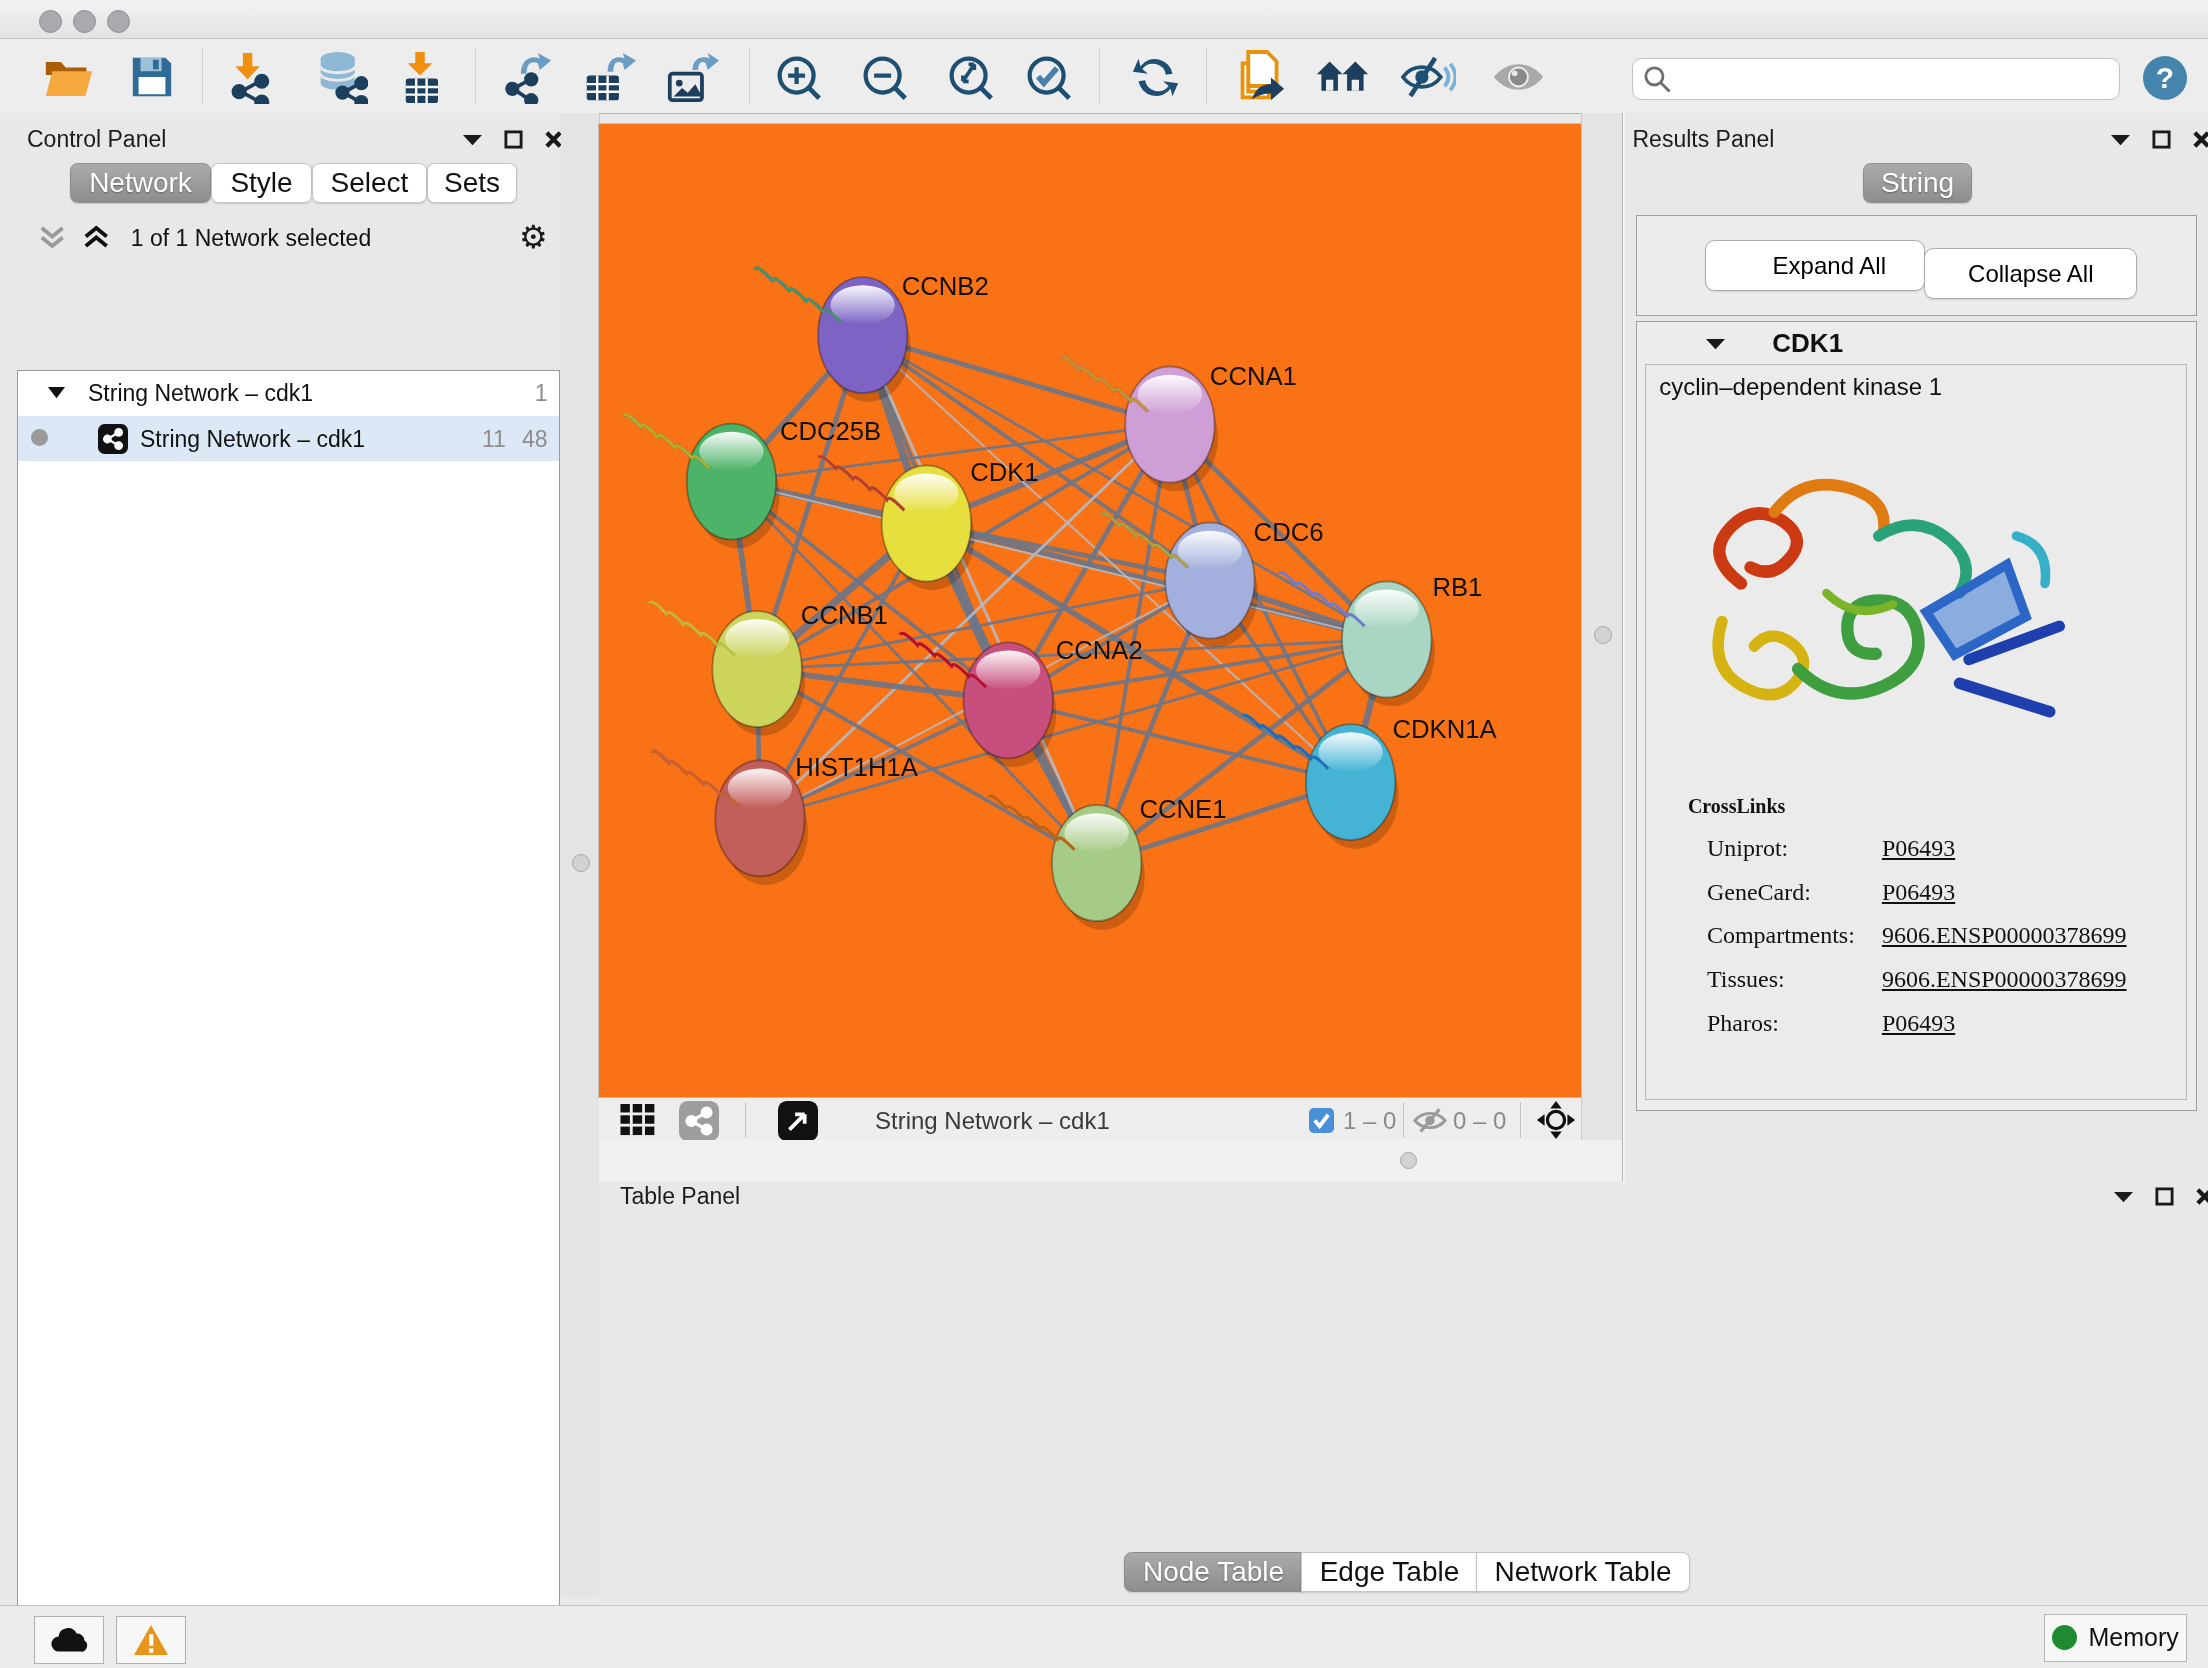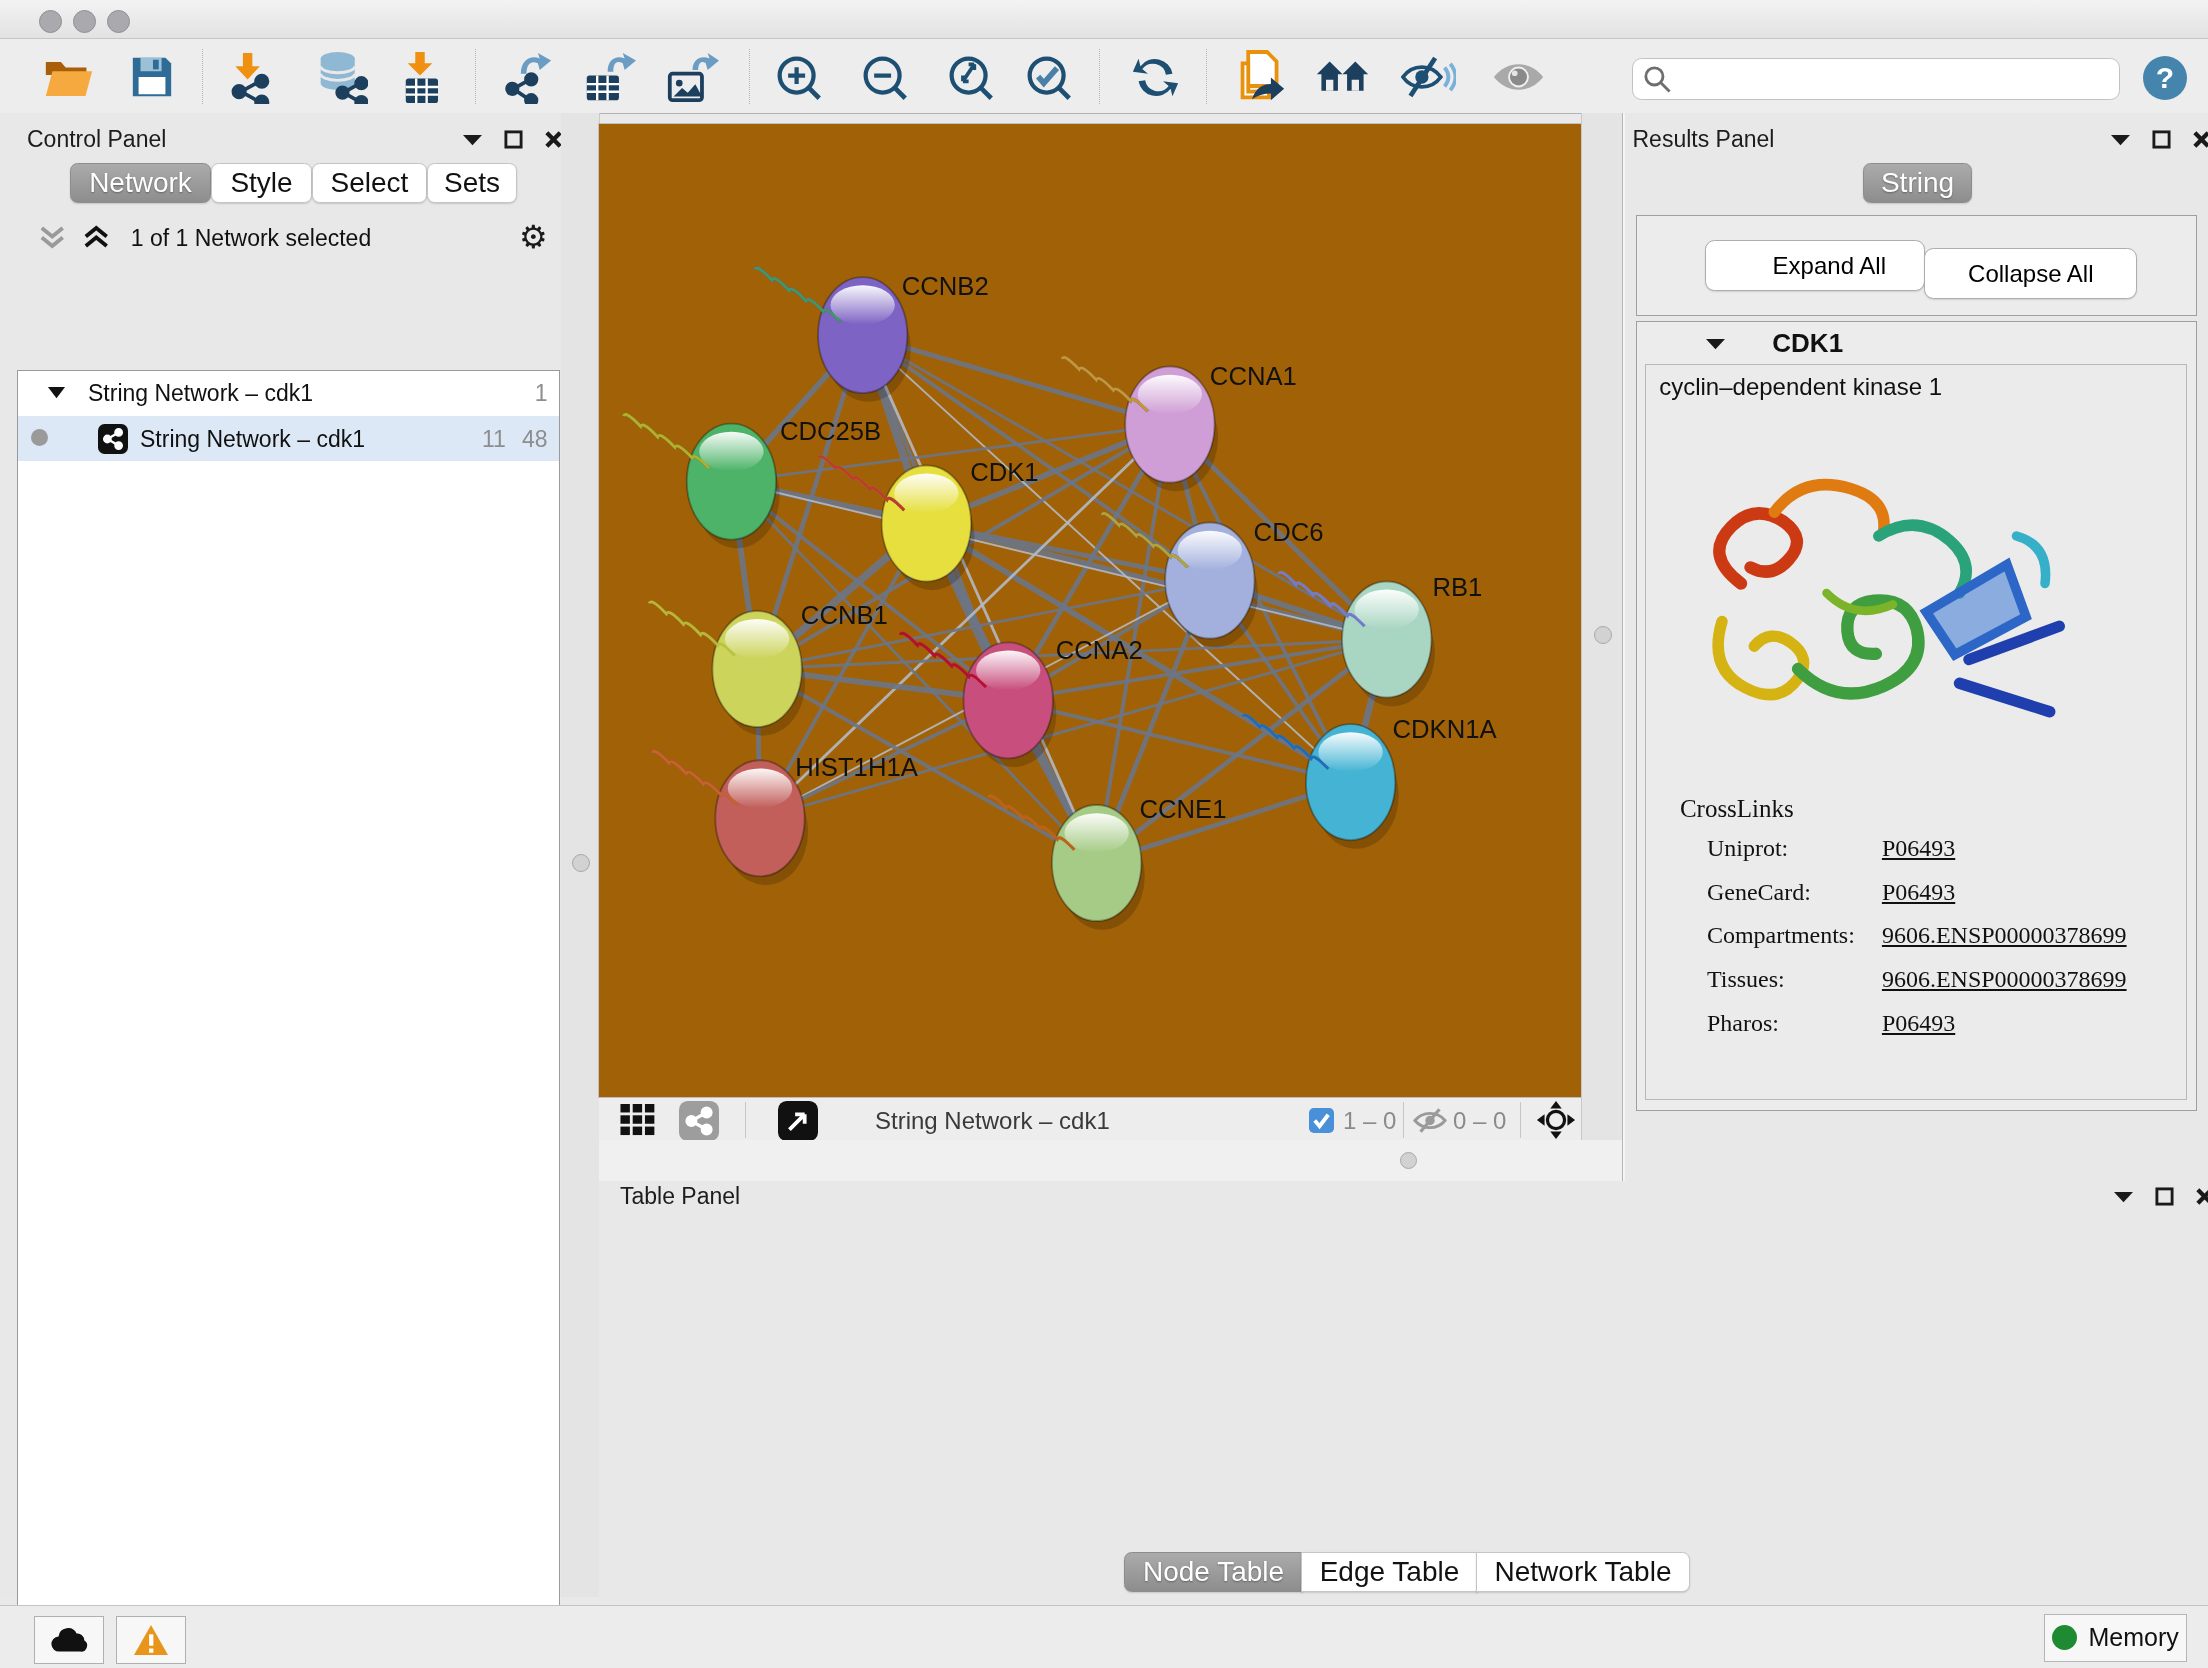--- a/index.html
+++ b/index.html
@@ -33,21 +33,21 @@
     font-size:28px;color:#111;box-shadow:0 1px 1.9px rgba(0,0,0,.15);}
   .tabbtn.active{background:linear-gradient(#ababab,#8d8d8d);color:#fff;border-color:#8d8d8d;
     text-shadow:0 1px 1.9px rgba(0,0,0,.35);}
   
   #tree-box{left:17px;top:257px;width:541px;height:1314px;background:#fff;
     border:1.9px solid #9a9a9a;}
   .trow{position:relative;width:100%;height:45px;font-size:23px;color:#111;}
   .trow .cnt{position:absolute;color:#8d8d8d;}
   #trow-child{background:#dce8f6;}
   
-  #canvas{left:599px;top:124px;width:982px;height:973px;background:#a16207;
+  #canvas{left:599px;top:124px;width:982px;height:973px;background:#f97316;
     outline:1px solid #c2c2c2;}
   #modebar{left:599px;top:1097px;width:982px;height:44px;background:#ededed;
     border-top:1px solid #bdbdbd;border-bottom:1px solid #cfcfcf;}
   .msep{position:absolute;top:3.8px;height:36px;border-left:1px solid #c6c6c6;}
   
   #results{left:1622px;top:113px;width:587px;height:1484px;background:#e8e8e8;
     border-left:1px solid #b5b5b5;box-shadow:inset 1.9px 0 0 #f6f6f6;}
   .rbox{position:absolute;left:13.3px;width:559px;border:1.9px solid #9f9f9f;background:#ececec;}
   .btn{position:absolute;height:49px;background:#fff;border:1px solid #adadad;
     border-radius:9.5px;display:flex;align-items:center;justify-content:center;
@@ -517,21 +517,21 @@
             <path d="M95 95 q30 -40 80 -25 q40 12 35 45" stroke="#e07b12" stroke-width="12"></path>
             <path d="M40 210 q-15 50 25 70 q35 18 55 -10 q15 -22 -8 -38 q-22 -15 -38 4" stroke="#d4b313" stroke-width="12"></path>
             <path d="M120 260 q40 40 90 18 q45 -20 35 -60 q-9 -33 -45 -30 q-30 3 -28 32 q2 26 30 24" stroke="#3f9e3f" stroke-width="13"></path>
             <path d="M205 120 q40 -25 75 5 q28 25 10 55" stroke="#2aa37a" stroke-width="12"></path>
             <path d="M255 200 L340 150 L360 205 L285 245z" stroke="#2c67c8" stroke-width="10" fill="#3b79d6" fill-opacity="0.55"></path>
             <path d="M300 250 L395 215 M290 275 L385 305" stroke="#1f3fae" stroke-width="12"></path>
             <path d="M350 120 q35 10 30 50" stroke="#35b0c8" stroke-width="10"></path>
             <path d="M150 180 q30 30 70 12" stroke="#7bb428" stroke-width="9"></path>
           </g>
         </svg>
-        <div class="abs serif" style="left:34px;top:430px;font-size:25px;font-weight:normal;color:#111;">CrossLinks</div>
+        <div class="abs serif" style="left:42px;top:430px;font-size:20px;font-weight:bold;color:#111;">CrossLinks</div>
         <div class="xl-row serif" style="left:61px;top:470px;">Uniprot:</div>
         <a class="xl-row serif" style="left:236px;top:470px;" href="#">P06493</a>
         <div class="xl-row serif" style="left:61px;top:514px;">GeneCard:</div>
         <a class="xl-row serif" style="left:236px;top:514px;" href="#">P06493</a>
         <div class="xl-row serif" style="left:61px;top:557px;">Compartments:</div>
         <a class="xl-row serif" style="left:236px;top:557px;" href="#">9606.ENSP00000378699</a>
         <div class="xl-row serif" style="left:61px;top:601px;">Tissues:</div>
         <a class="xl-row serif" style="left:236px;top:601px;" href="#">9606.ENSP00000378699</a>
         <div class="xl-row serif" style="left:61px;top:645px;">Pharos:</div>
         <a class="xl-row serif" style="left:236px;top:645px;" href="#">P06493</a>

